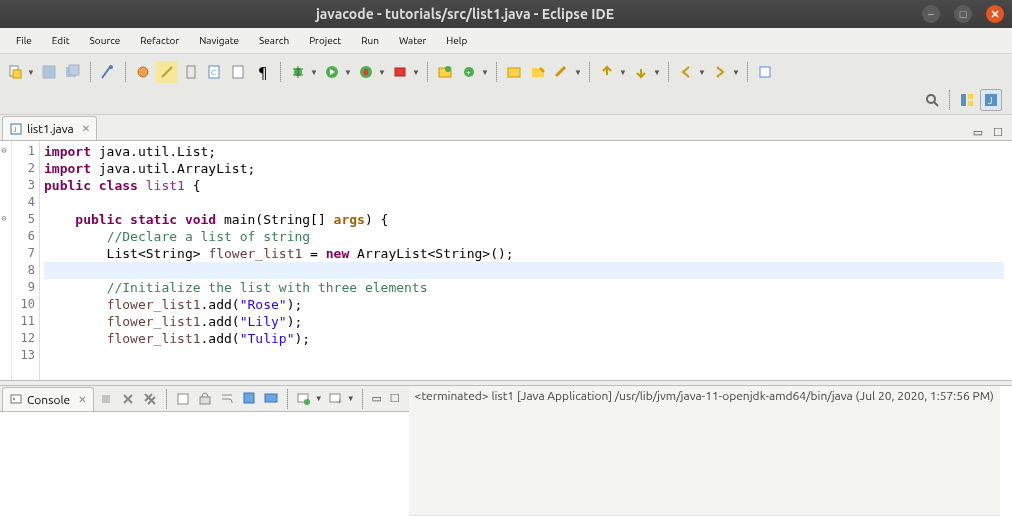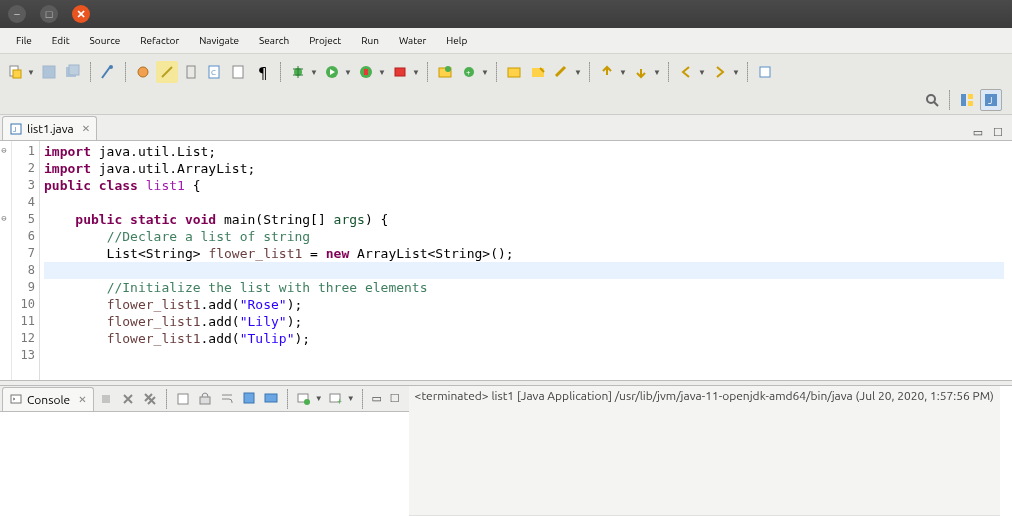--- a/index.html
+++ b/index.html
@@ -34,35 +34,36 @@
 .marker { background: #fff; width: 12px; border-right: 1px solid #e8e8e8; }
 .gutter div, .marker div { height: 17px; line-height: 17px; font-size: 12px; }
 .codearea { flex: 1; padding: 2px 8px 2px 4px; white-space: pre; }
 .codearea .line { height: 17px; line-height: 17px; }
 .codearea .line.hl { background: #e8f2fe; }
 .kw { color: #7f0055; font-weight: bold; }
 .cm { color: #3f7f5f; }
 .str { color: #2a00ff; }
 .id { color: #6a3e3e; }
 .typ { color: #a21caf; }
-.arg { color: #14532d; }
+.arg { color: #a16207; font-weight: bold; }
 .fold { color: #787878; font-size: 9px; display: inline-block; width: 8px; text-align: center;}
 .divider { height: 6px; background: #eeeeec; border-top: 1px solid #bbb; border-bottom: 1px solid #bbb; cursor: row-resize; }
 .console-area { background: #fff; display: flex; flex-direction: row; height: 130px; }
 .console-tabs { display: flex; align-items: center; height: 26px; background: #eeeeec; border-bottom: 1px solid #bbb; padding-left: 2px; }
 .console-tabs .tab { background: #f7f7f5; }
 .console-toolbar { display: flex; gap: 2px; padding-right: 6px; align-items: center; }
 .console-toolbar .tbtn { width: 20px; height: 20px; font-size: 12px; }
 .console-status { background: #f4f4f2; padding: 3px 6px; font-size: 12px; color: #404040; border-bottom: 1px solid #e0e0e0; }
 .console-out { font-family: "DejaVu Sans Mono", Consolas, monospace; font-size: 13px; padding: 2px 6px; flex: 1; white-space: pre; }
 </style>
 </head>
 <body>
 
 <div class="titlebar">
+  <span class="title">javacode - tutorials/src/list1.java - Eclipse IDE</span>
   <div class="winbtns">
     <div class="winbtn min">–</div>
     <div class="winbtn max">□</div>
     <div class="winbtn close">✕</div>
   </div>
 </div>
 
 <div class="menubar">
   <div class="menu">File</div>
   <div class="menu">Edit</div>

